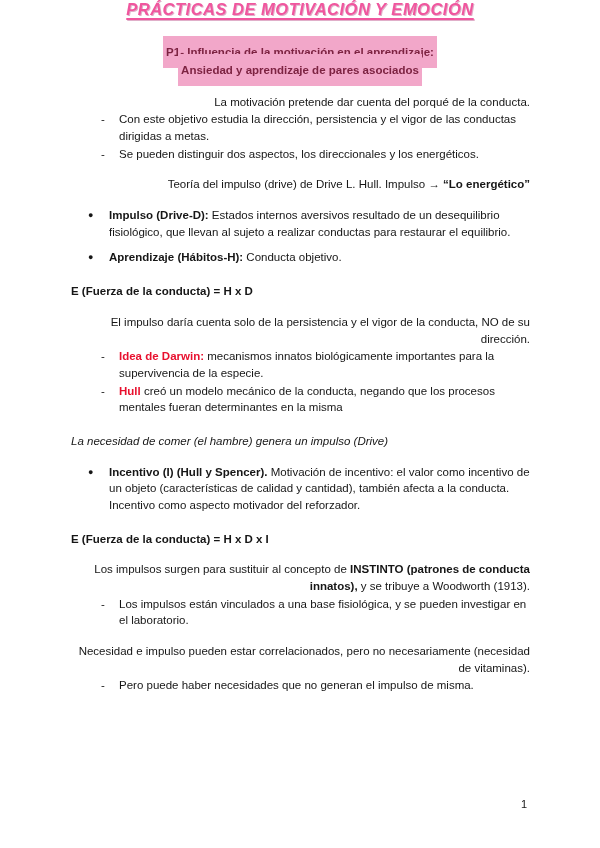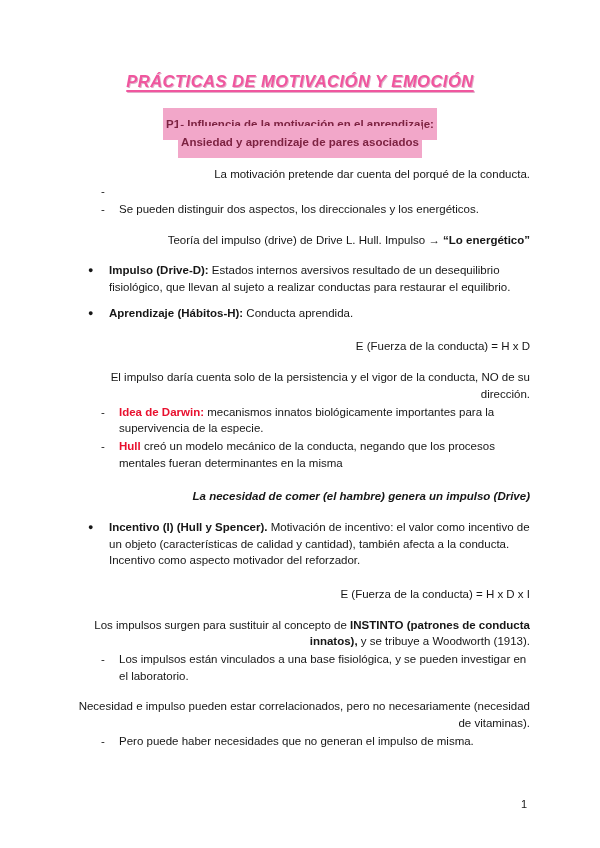--- a/index.html
+++ b/index.html
@@ -8,21 +8,20 @@
     width: 600px;
     height: 848px;
     margin: 0 auto;
     background: #ffffff;
     font-family: "Liberation Sans", sans-serif;
     color: #161616;
     overflow: hidden;
   }
   .doc-title {
     margin: 0;
-    padding-top: 72px;
     text-align: center;
     font-size: 16.5px;
     font-weight: bold;
     font-style: italic;
     letter-spacing: 0.5px;
     color: var(--title-pink, #f0569e);
   }
   .doc-title .underlined {
     text-decoration: underline;
     text-decoration-thickness: 1.5px;
@@ -48,22 +47,22 @@
   }
   p.para { margin: 14px 0 0 0; text-align: right; }
   .dash-list { margin: 0; }
   .dash-item { display: flex; padding-left: 30px; margin-top: 1px; }
   .dash-marker { flex: none; width: 18px; }
   .bullet-list { margin: 14px 0 0 0; }
   .bullet-item { display: flex; padding-left: 17px; margin-top: 9px; }
   .bullet-marker { flex: none; width: 21px; font-size: 9px; line-height: 16.5px; }
   .bold { font-weight: bold; }
   .red { color: var(--accent-red, #e8102e); font-weight: bold; }
-  .formula { margin: 17px 0 0 0; text-align: right; font-weight: normal; }
-  .center-italic { margin: 17px 0 0 0; text-align: right; font-weight: bold; font-style: italic; }
+  .formula { margin: 17px 0 0 0; text-align: left; font-weight: bold; }
+  .center-italic { margin: 17px 0 0 0; text-align: left; font-weight: normal; font-style: italic; }
   .page-number {
     position: absolute;
     right: 73px;
     bottom: 38px;
     font-size: 11px;
     color: #161616;
   }
 </style>
 </head>
 <body>
@@ -77,37 +76,38 @@
     <span class="hl">Ansiedad y aprendizaje de pares asociados</span>
   </div>
 
   <div class="content">
 
     <p class="para">La motivación pretende dar cuenta del porqué de la conducta.</p>
 
     <div class="dash-list">
       <div class="dash-item">
         <span class="dash-marker">-</span>
+        <span>Con este objetivo estudia la dirección, persistencia y el vigor de las conductas dirigidas a metas.</span>
       </div>
       <div class="dash-item">
         <span class="dash-marker">-</span>
         <span>Se pueden distinguir dos aspectos, los direccionales y los energéticos.</span>
       </div>
     </div>
 
     <p class="para"><span>Teoría del impulso (drive) de Drive L. Hull. Impulso → </span><span class="bold">“Lo energético”</span></p>
 
     <div class="bullet-list">
       <div class="bullet-item">
         <span class="bullet-marker">●</span>
         <span><span class="bold">Impulso (Drive-D):</span><span> Estados internos aversivos resultado de un desequilibrio fisiológico, que llevan al sujeto a realizar conductas para restaurar el equilibrio.</span></span>
       </div>
       <div class="bullet-item">
         <span class="bullet-marker">●</span>
-        <span><span class="bold">Aprendizaje (Hábitos-H):</span><span> Conducta aprendida.</span></span>
+        <span><span class="bold">Aprendizaje (Hábitos-H):</span><span> Conducta objetivo.</span></span>
       </div>
     </div>
 
     <p class="formula">E (Fuerza de la conducta) = H x D</p>
 
     <p class="para">El impulso daría cuenta solo de la persistencia y el vigor de la conducta, NO de su dirección.</p>
 
     <div class="dash-list">
       <div class="dash-item">
         <span class="dash-marker">-</span>

